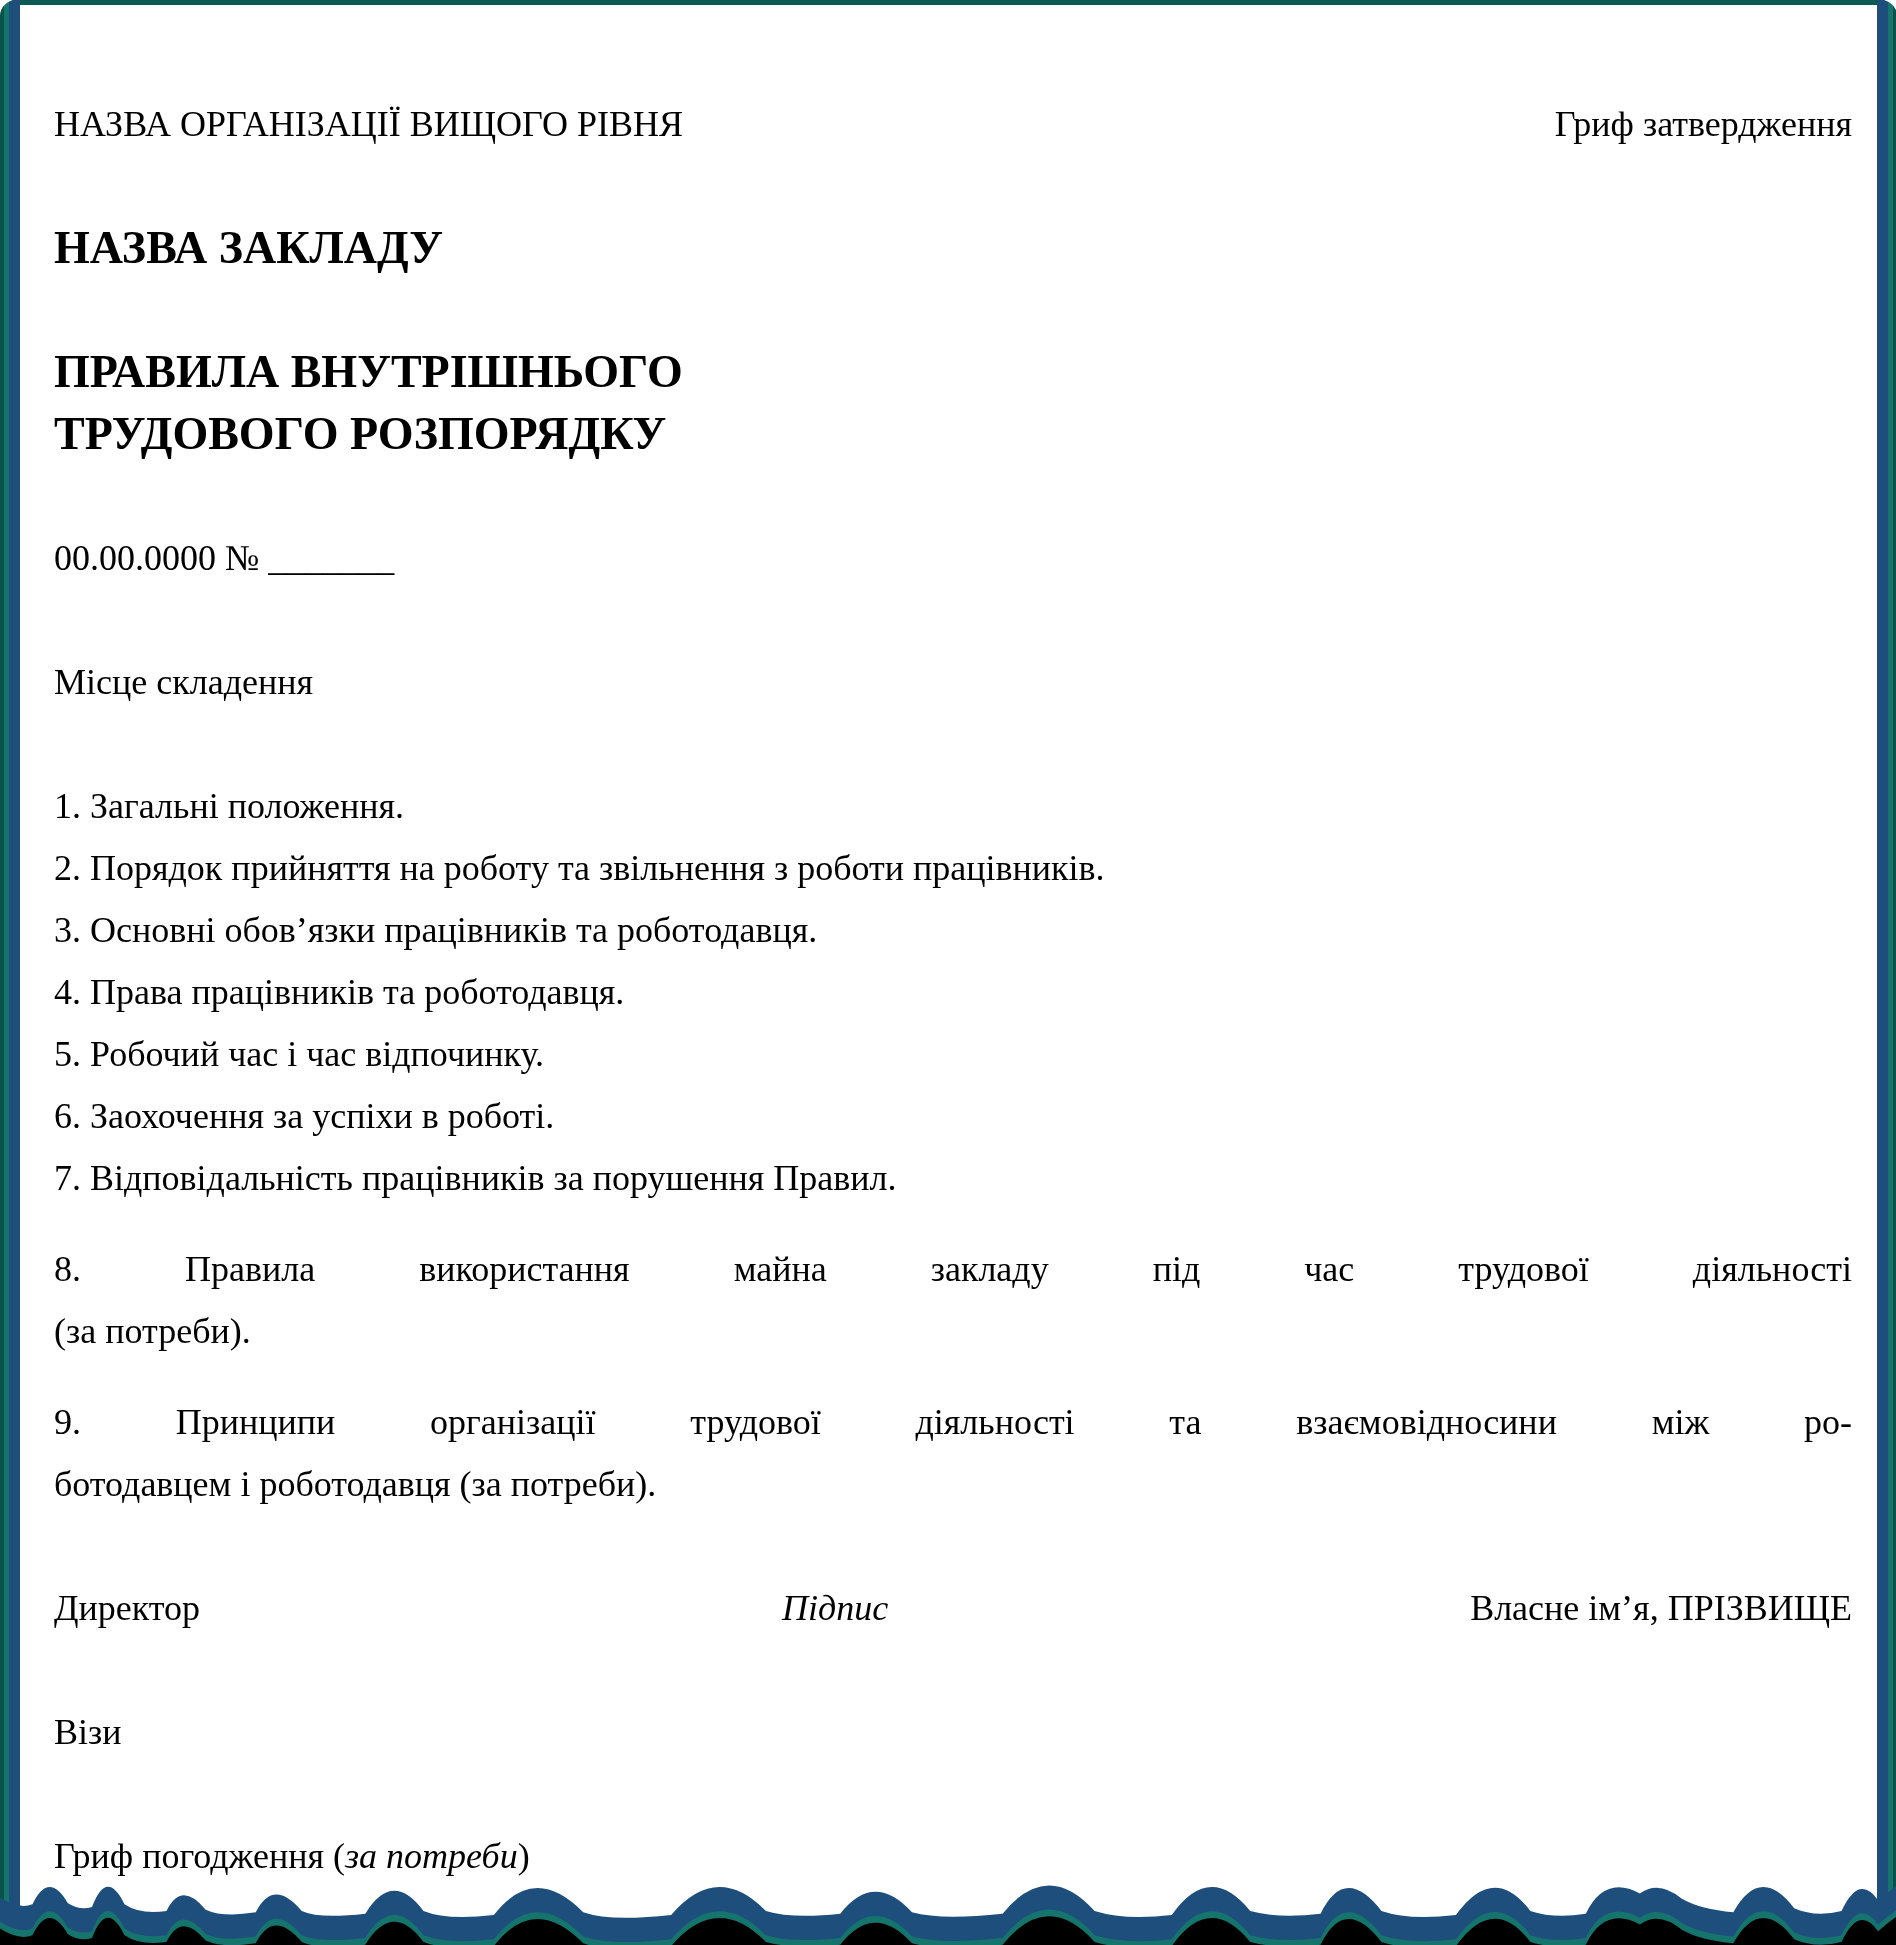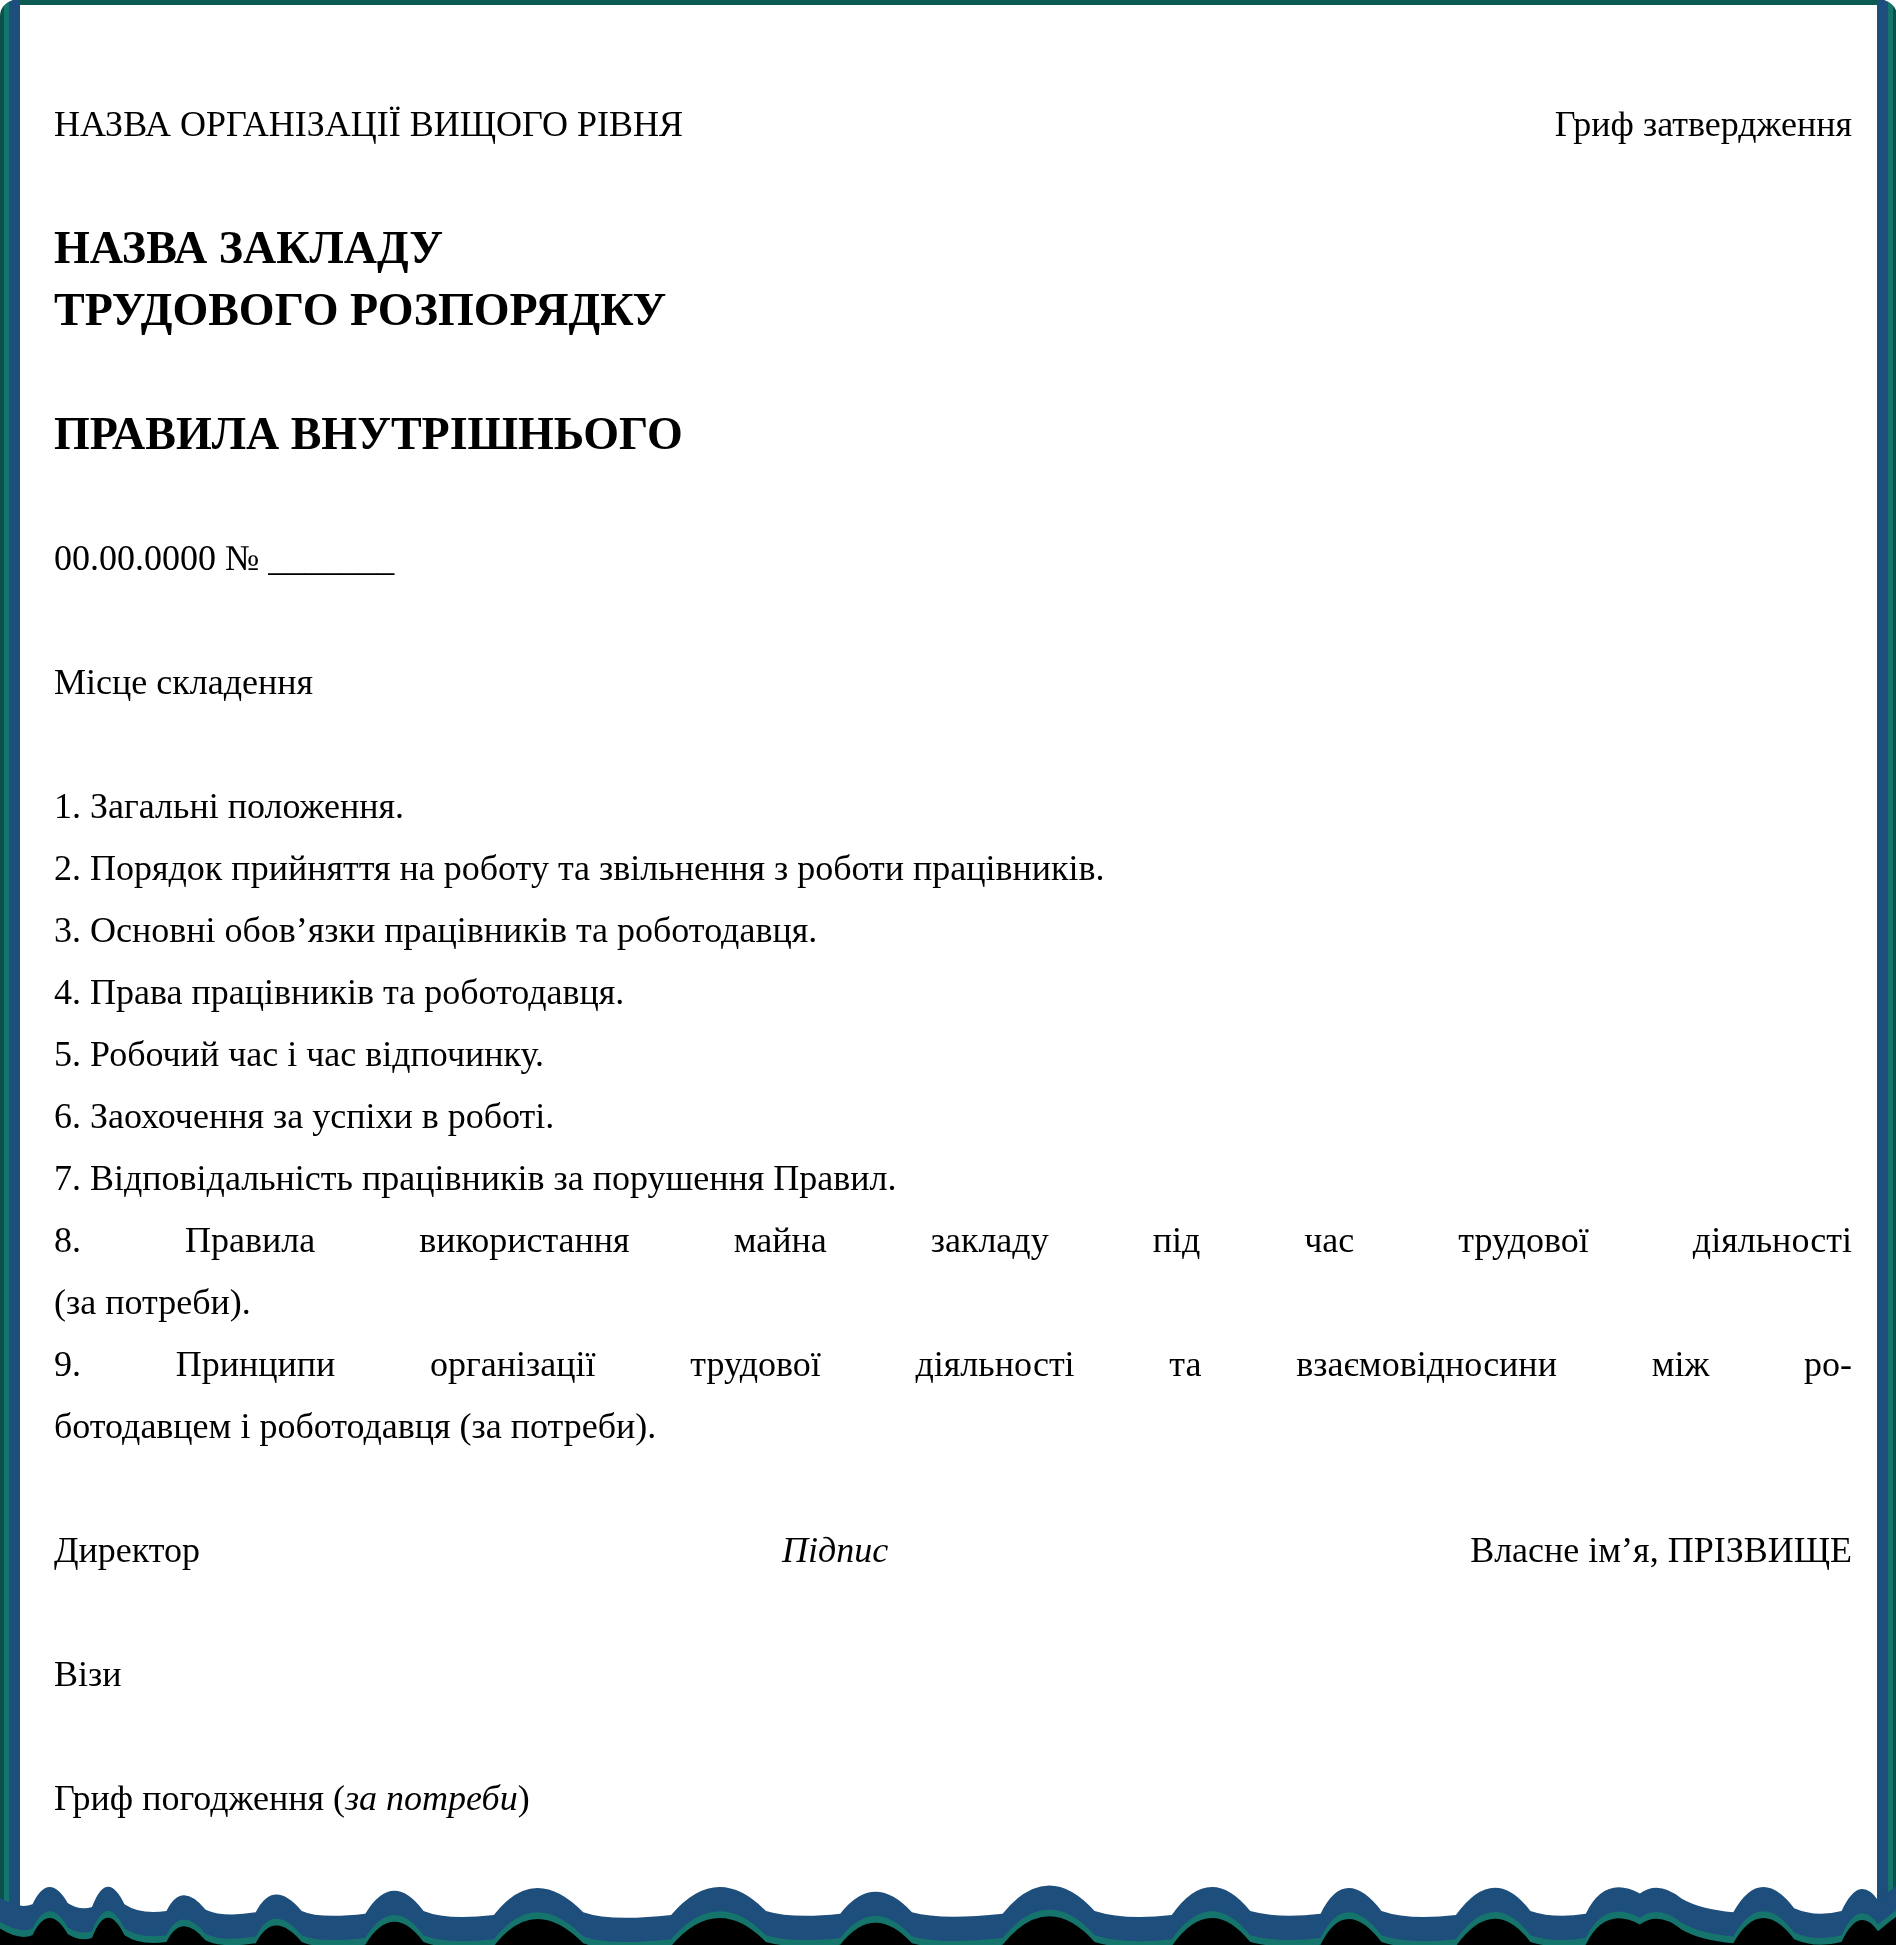--- a/index.html
+++ b/index.html
@@ -30,21 +30,21 @@
     border-top-right-radius: 16px;
   }
 
   
   .content { position: absolute; left: 54px; right: 45px; top: 93px; }
   .line { font-size: 36px; line-height: 62px; }
   .mt { margin-top: 62px; }
   .title-line { font-size: 46px; font-weight: bold; line-height: 62px; }
   .header-row { display: flex; justify-content: space-between; align-items: baseline; }
   .item-line { text-align: left; }
-  .jline { text-align: justify; text-align-last: justify; text-justify: inter-word; }
+  .jline { text-align: justify; text-align-last: justify; text-justify: inter-word; margin-top: 29px; }
   .sig-row { display: flex; justify-content: space-between; align-items: baseline; }
   .italic { font-style: italic; }
 
   
   .wave-strip { position: absolute; left: 0; bottom: 0; width: 1897px; height: 101px; display: block; }
 </style>
 </head>
 <body>
 
 <div class="frame-top"></div>
@@ -53,22 +53,22 @@
 
 <div class="content">
 
   <div class="line header-row">
     <span>НАЗВА ОРГАНІЗАЦІЇ ВИЩОГО РІВНЯ</span>
     <span>Гриф затвердження</span>
   </div>
 
   <div class="title-line mt">НАЗВА ЗАКЛАДУ</div>
 
+  <div class="title-line mt">ПРАВИЛА ВНУТРІШНЬОГО</div>
   <div class="title-line">ТРУДОВОГО РОЗПОРЯДКУ</div>
-  <div class="title-line mt">ПРАВИЛА ВНУТРІШНЬОГО</div>
 
   <div class="line mt">00.00.0000 № _______</div>
 
   <div class="line mt">Місце складення</div>
 
   <div class="mt">
       <div class="line item-line">1. Загальні положення.</div>
       <div class="line item-line">2. Порядок прийняття на роботу та звільнення з роботи працівників.</div>
       <div class="line item-line">3. Основні обов’язки працівників та роботодавця.</div>
       <div class="line item-line">4. Права працівників та роботодавця.</div>

